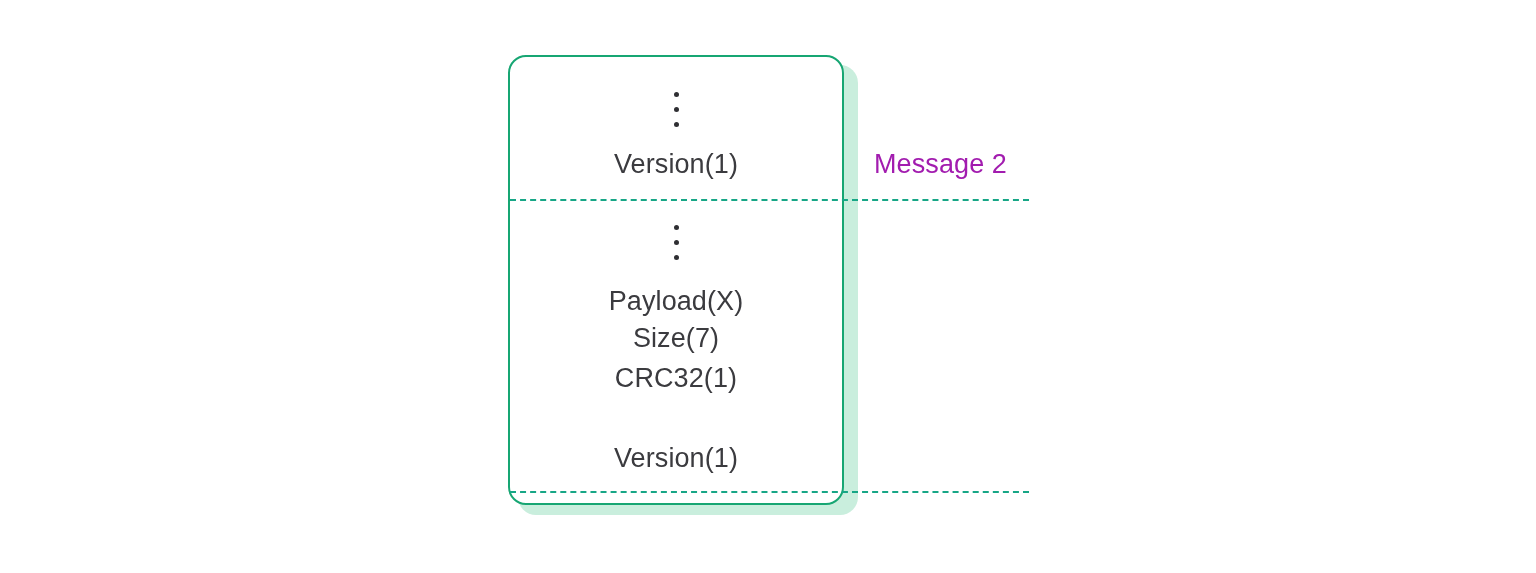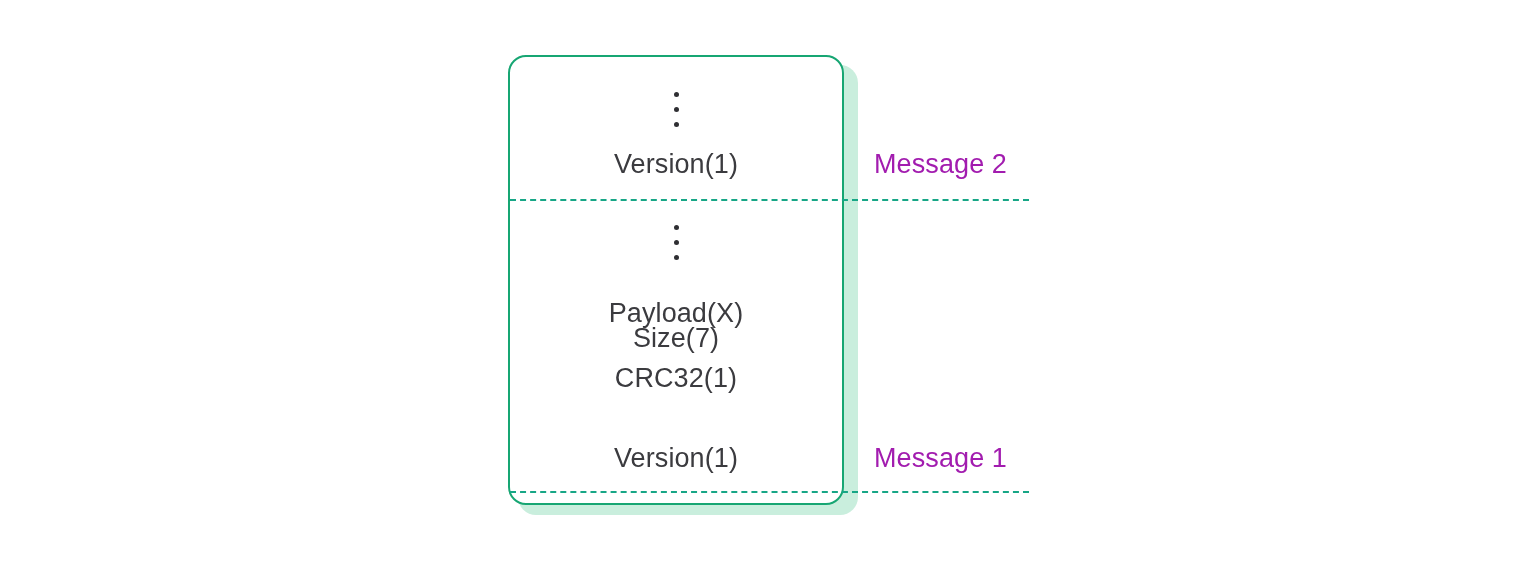--- a/index.html
+++ b/index.html
@@ -118,26 +118,25 @@
   <div class="separator sep-top"></div>
 
   <div class="message-label" style="top:151px">Message 2</div>
 
   <div class="vdots" style="top:225px">
     <i></i>
     <i></i>
     <i></i>
   </div>
 
-  <div class="field-row" style="top:300px">Payload(X)</div>
+  <div class="field-row" style="top:288px">Payload(X)</div>
 
   <div class="field-row" style="top:325px">Size(7)</div>
 
   <div class="field-row" style="top:365px">CRC32(1)</div>
 
 
   <div class="field-row" style="top:445px">Version(1)</div>
 
   <div class="separator sep-bottom"></div>
 
-  <div class="message-label" style="top:445px">Message 1</div>
 
 </div>
 
 </body></html>

